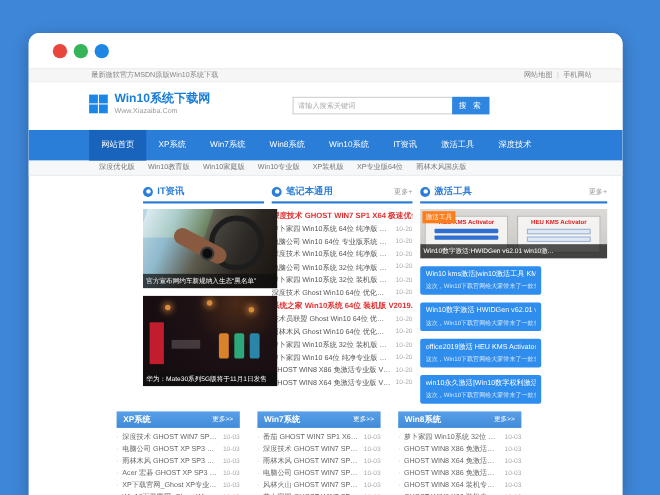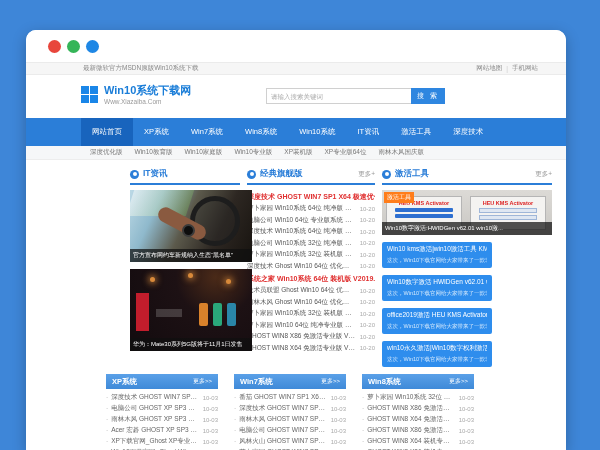--- a/index.html
+++ b/index.html
@@ -177,21 +177,21 @@
         <div class="ph p1"></div>
         <div class="ph p2"></div>
         <div class="ph p3"></div>
         <div class="figcap">华为：Mate30系列5G版将于11月1日发售</div>
       </div>
     </div>
 
     <div class="col2">
       <div class="col-head">
         <span class="dot-icon"></span>
-        <span class="t">经典旗舰版</span>
+        <span class="t">笔记本通用</span>
         <span class="more">更多+</span>
       </div>
       <div class="headline">深度技术 GHOST WIN7 SP1 X64 极速优化版</div>
       <div class="row">
           <span class="tx">萝卜家园 Win10系统 64位 纯净版 V2019.08</span>
           <span class="dt">10-20</span>
         </div>
       <div class="row">
           <span class="tx">电脑公司 Win10 64位 专业版系统 V2019.09_Win10...</span>
           <span class="dt">10-20</span>

